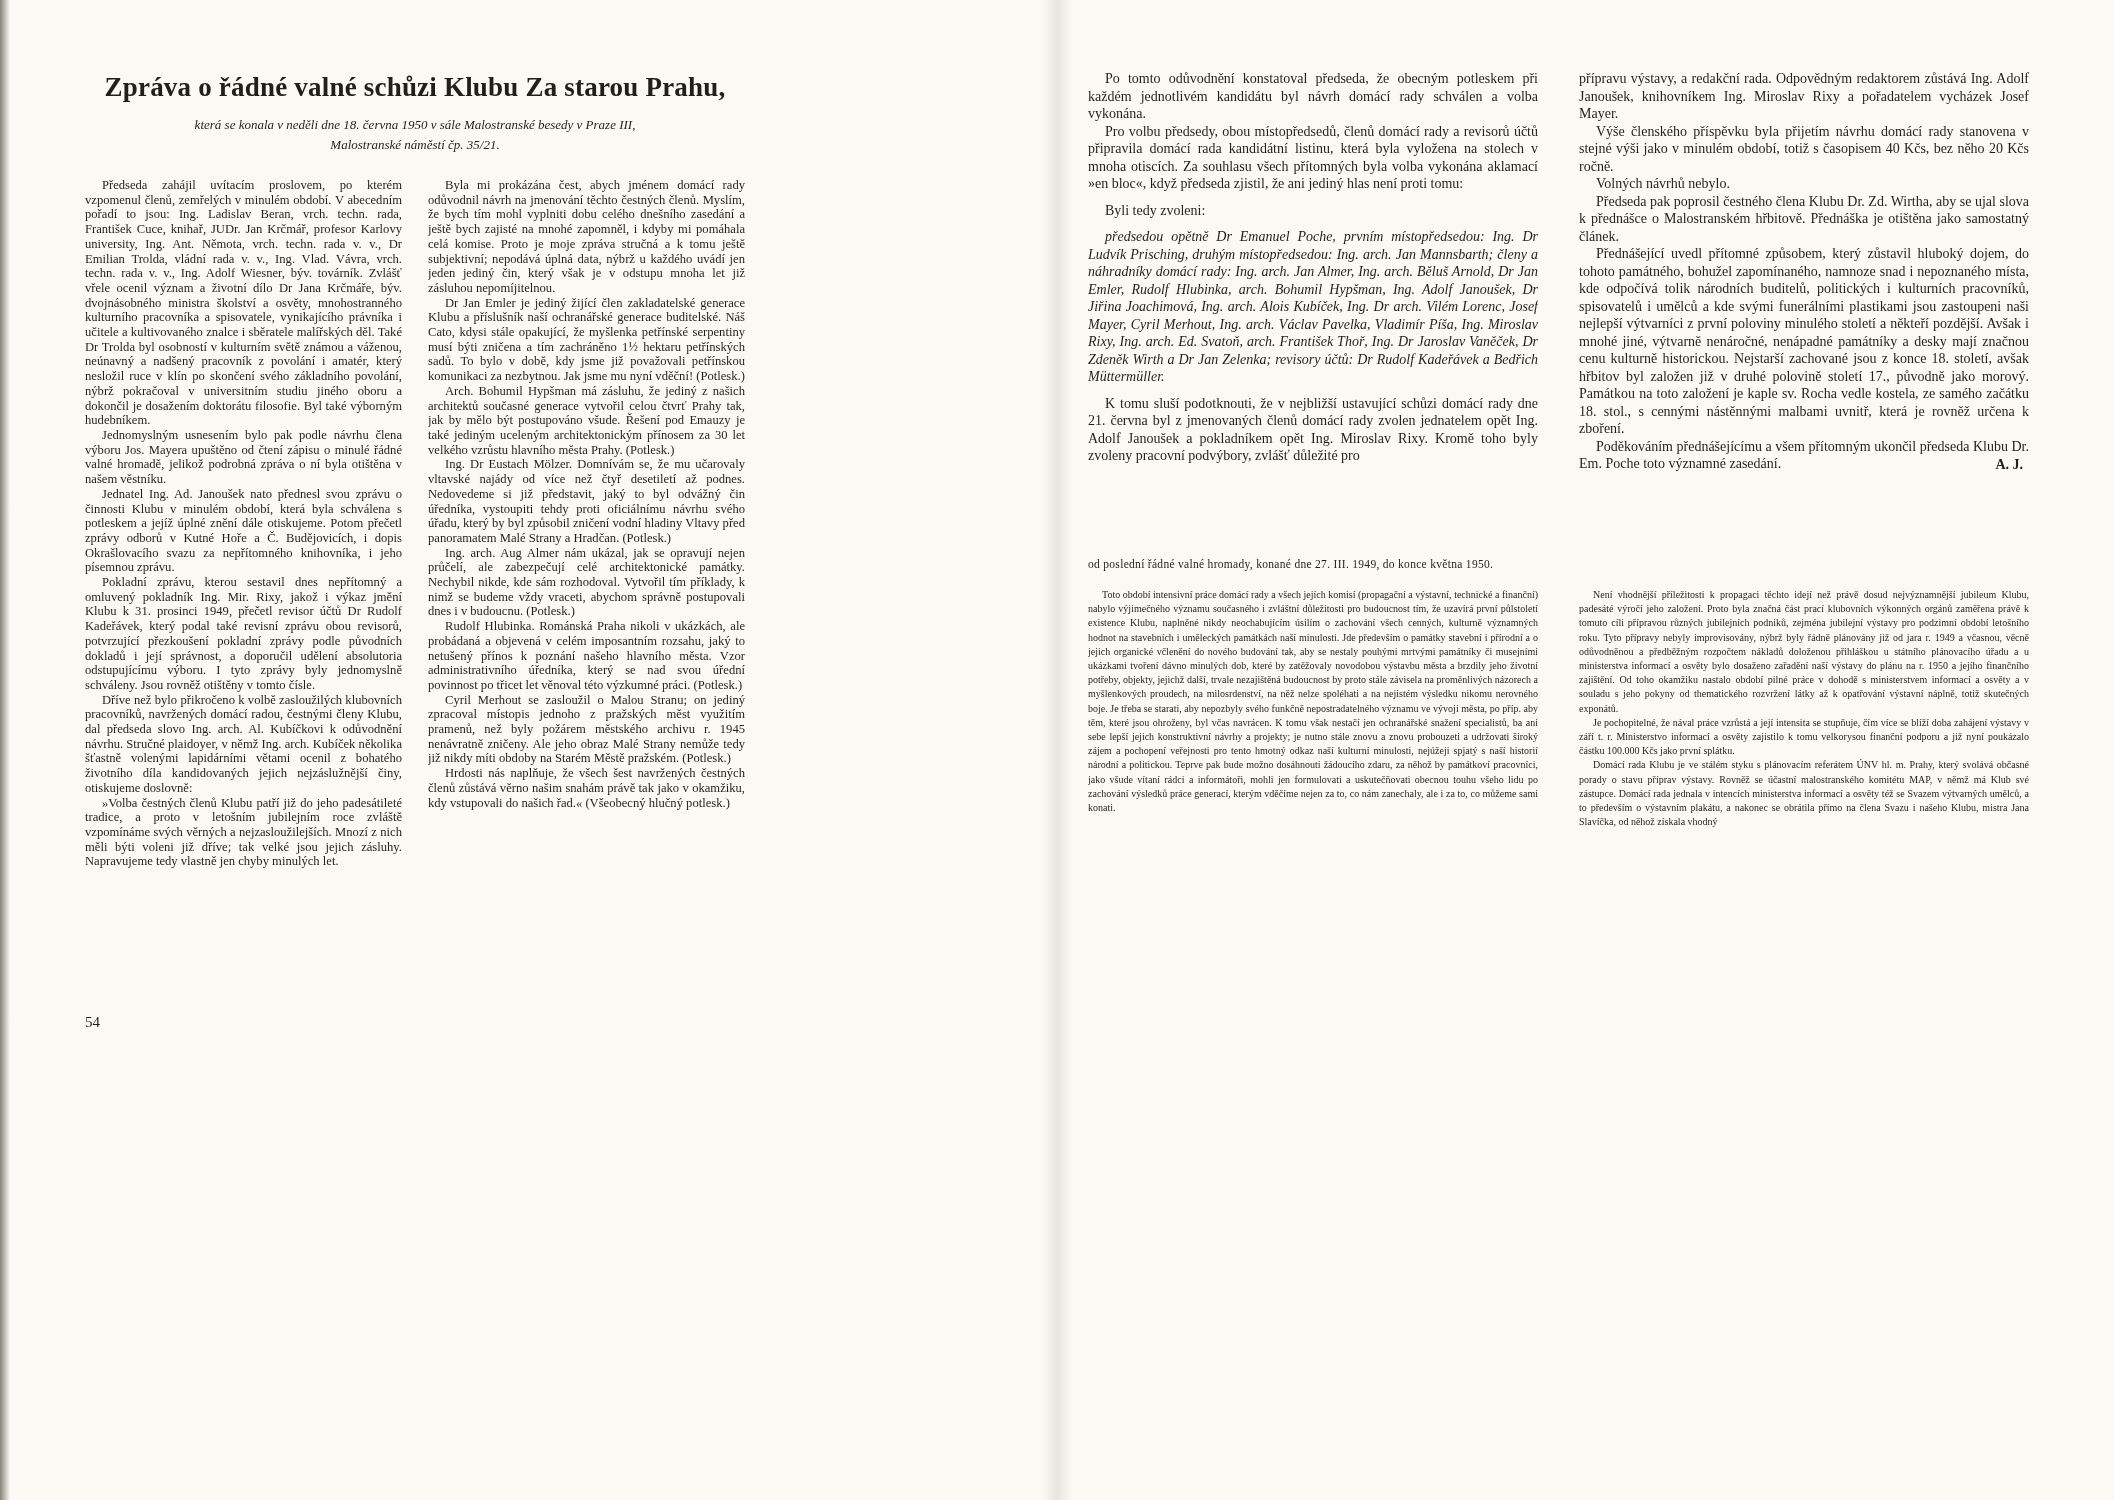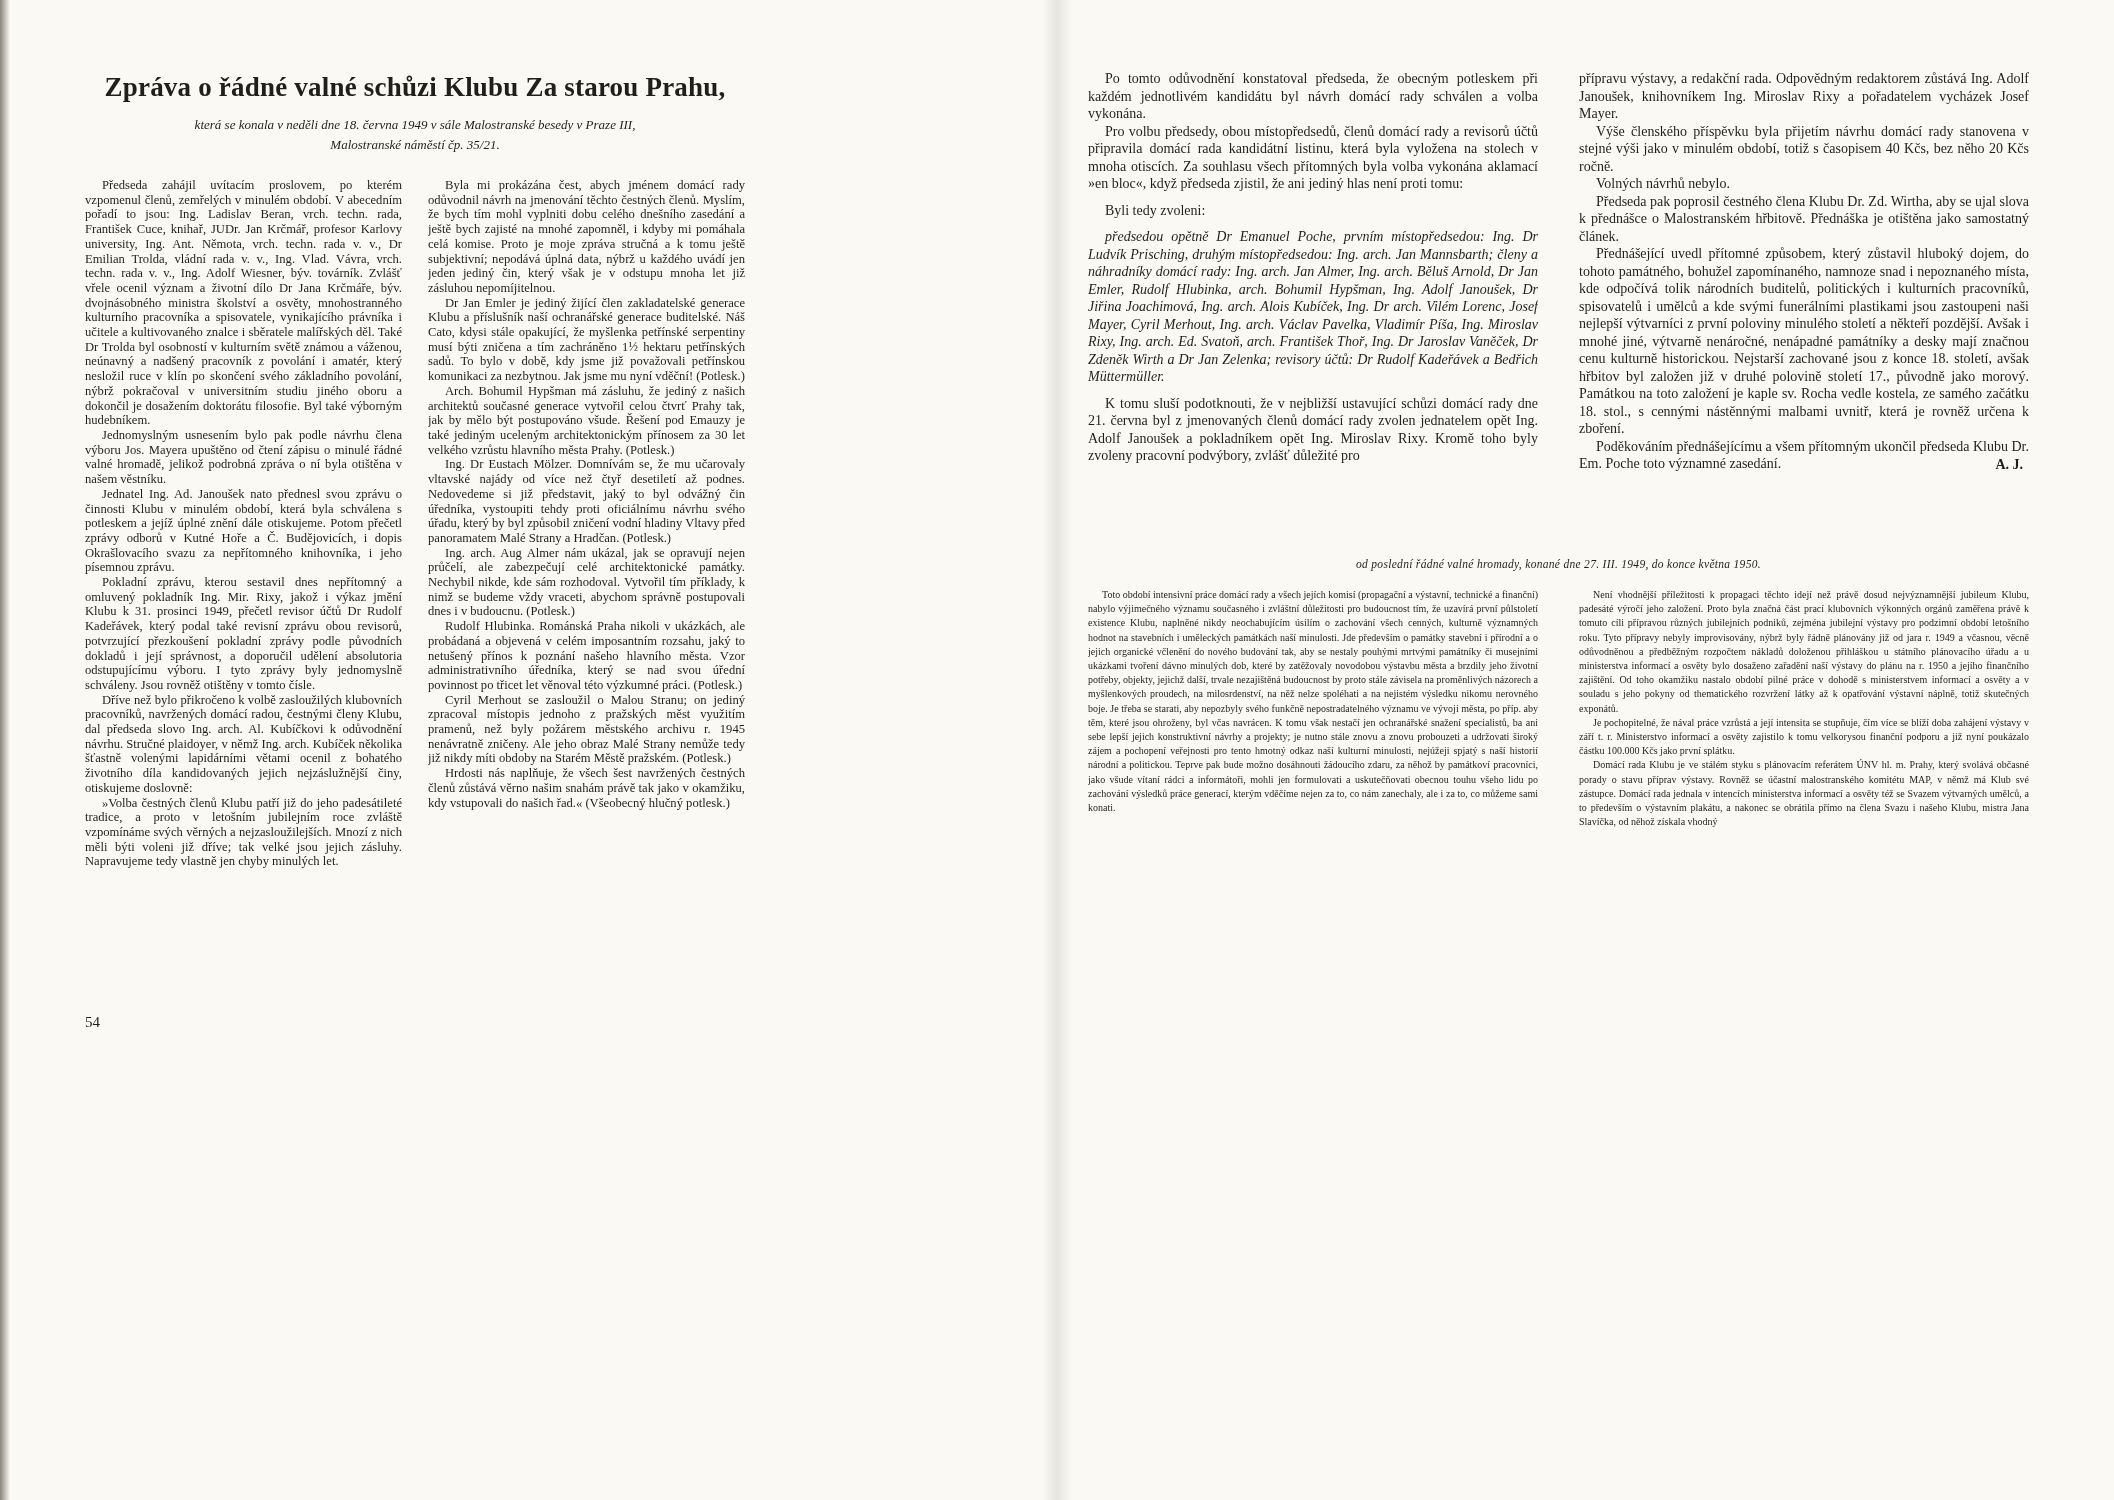--- a/index.html
+++ b/index.html
@@ -44,21 +44,21 @@
   .cols-left { margin-top: 24px; gap: 26px; height: 828px; }
   .cols-left .col { width: 317px; }
   .cols-left p { font-size: 12.6px; line-height: 14.7px; }
 
   .cols-top { margin-top: 70px; gap: 41px; height: 480px; }
   .cols-top .col { width: 450px; }
   .cols-top p { font-size: 14px; line-height: 17.5px; }
 
   h2 { font-size: 30px; font-weight: bold; text-align: center; margin: 30px 0 0; }
   .section-subtitle {
-    font-style: italic; font-size: 11.5px; text-align: center;
+    font-size: 11.5px; text-align: left;
     margin-top: 8px; letter-spacing: .3px;
   }
 
   .cols-bottom { margin-top: 18px; gap: 41px; height: 352px; }
   .cols-bottom .col { width: 450px; }
   .cols-bottom p { font-size: 10px; line-height: 14.2px; text-indent: 14px; }
 
   .italic { font-style: italic; }
   .no-indent { text-indent: 0; }
   .spaced { margin-top: 9px; }
@@ -72,21 +72,21 @@
 <body>
 
 <div class="spread">
   <div class="edge-left"></div>
   <div class="gutter"></div>
 
   <div class="page page-left">
     <div class="type-left">
       <h1>Zpráva o řádné valné schůzi Klubu Za starou Prahu,</h1>
       <div class="doc-subtitle">
-        <div>která se konala v neděli dne 18. června 1949 v sále Malostranské besedy v Praze III,</div>
+        <div>která se konala v neděli dne 18. června 1950 v sále Malostranské besedy v Praze III,</div>
         <div>Malostranské náměstí čp. 35/21.</div>
       </div>
       <div class="cols cols-left">
         <div class="col">
             <p>Předseda zahájil uvítacím proslovem, po kterém vzpomenul členů, zemřelých v minulém období. V abecedním pořadí to jsou: Ing. Ladislav Beran, vrch. techn. rada, František Cuce, knihař, JUDr. Jan Krčmář, profesor Karlovy university, Ing. Ant. Němota, vrch. techn. rada v. v., Dr Emilian Trolda, vládní rada v. v., Ing. Vlad. Vávra, vrch. techn. rada v. v., Ing. Adolf Wiesner, býv. továrník. Zvlášť vřele ocenil význam a životní dílo Dr Jana Krčmáře, býv. dvojnásobného ministra školství a osvěty, mnohostranného kulturního pracovníka a spisovatele, vynikajícího právníka i učitele a kultivovaného znalce i sběratele malířských děl. Také Dr Trolda byl osobností v kulturním světě známou a váženou, neúnavný a nadšený pracovník z povolání i amatér, který nesložil ruce v klín po skončení svého základního povolání, nýbrž pokračoval v universitním studiu jiného oboru a dokončil je dosažením doktorátu filosofie. Byl také výborným hudebníkem.</p>
             <p>Jednomyslným usnesením bylo pak podle návrhu člena výboru Jos. Mayera upuštěno od čtení zápisu o minulé řádné valné hromadě, jelikož podrobná zpráva o ní byla otištěna v našem věstníku.</p>
             <p>Jednatel Ing. Ad. Janoušek nato přednesl svou zprávu o činnosti Klubu v minulém období, která byla schválena s potleskem a jejíž úplné znění dále otiskujeme. Potom přečetl zprávy odborů v Kutné Hoře a Č. Budějovicích, i dopis Okrašlovacího svazu za nepřítomného knihovníka, i jeho písemnou zprávu.</p>
             <p>Pokladní zprávu, kterou sestavil dnes nepřítomný a omluvený pokladník Ing. Mir. Rixy, jakož i výkaz jmění Klubu k 31. prosinci 1949, přečetl revisor účtů Dr Rudolf Kadeřávek, který podal také revisní zprávu obou revisorů, potvrzující přezkoušení pokladní zprávy podle původních dokladů i její správnost, a doporučil udělení absolutoria odstupujícímu výboru. I tyto zprávy byly jednomyslně schváleny. Jsou rovněž otištěny v tomto čísle.</p>
             <p>Dříve než bylo přikročeno k volbě zasloužilých klubovních pracovníků, navržených domácí radou, čestnými členy Klubu, dal předseda slovo Ing. arch. Al. Kubíčkovi k odůvodnění návrhu. Stručné plaidoyer, v němž Ing. arch. Kubíček několika šťastně volenými lapidárními větami ocenil z bohatého životního díla kandidovaných jejich nejzáslužnější činy, otiskujeme doslovně:</p>
             <p>»Volba čestných členů Klubu patří již do jeho padesátileté tradice, a proto v letošním jubilejním roce zvláště vzpomínáme svých věrných a nejzasloužilejších. Mnozí z nich měli býti voleni již dříve; tak velké jsou jejich zásluhy. Napravujeme tedy vlastně jen chyby minulých let.</p>

